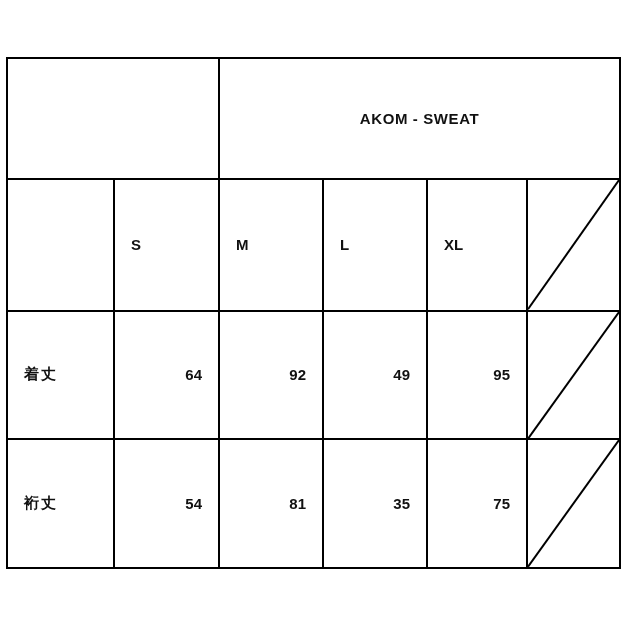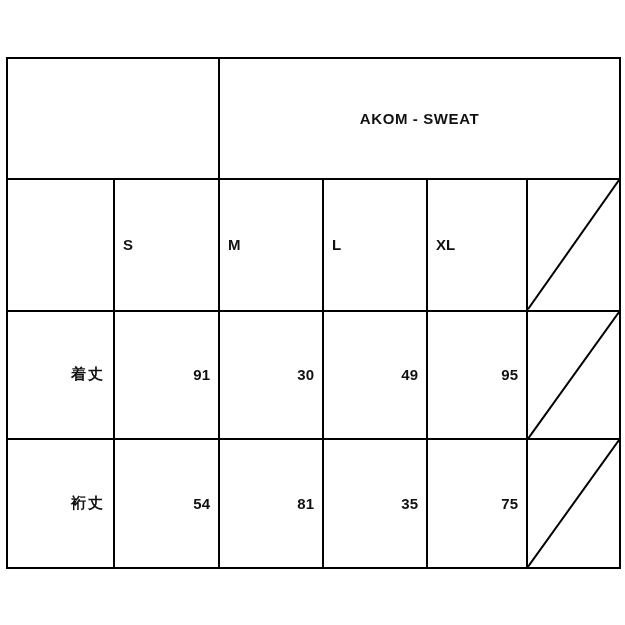--- a/index.html
+++ b/index.html
@@ -28,21 +28,21 @@
     height: 512px;
   }
   table.size-table {
     border-collapse: collapse;
     table-layout: fixed;
     width: 613px;
     height: 512px;
   }
   table.size-table td {
     border: 2px solid #000000;
-    padding: 8px;
+    padding: 16px;
     vertical-align: middle;
     font-size: 15px;
     font-weight: bold;
     color: #111111;
     background: #ffffff;
   }
   
   col.c0 { width: 107px; }
   col.c1 { width: 105px; }
   col.c2 { width: 104px; }
@@ -64,21 +64,21 @@
   .cell-blank-tl {
     background: #ffffff;
   }
   .cell-size-label {
     text-align: left;
     padding-left: 10px;
     font-size: 15px;
     font-weight: bold;
   }
   .cell-rowlabel {
-    text-align: right;
+    text-align: left;
     font-size: 16px;
     font-weight: bold;
     letter-spacing: 2px;
   }
   .cell-value {
     text-align: right;
     padding-right: 10px;
     font-size: 15px;
     font-weight: bold;
   }
@@ -122,22 +122,22 @@
           <td class="cell-size-label">L</td>
           <td class="cell-size-label">XL</td>
           <td class="cell-diag">
             <svg class="slash" viewBox="0 0 100 100" preserveAspectRatio="none">
               <line x1="0" y1="100" x2="100" y2="0" stroke="#000000" stroke-width="2" vector-effect="non-scaling-stroke"></line>
             </svg>
           </td>
         </tr>
         <tr class="r-data">
           <td class="cell-rowlabel">着丈</td>
-          <td class="cell-value">91</td>
-          <td class="cell-value">30</td>
+          <td class="cell-value">64</td>
+          <td class="cell-value">92</td>
           <td class="cell-value">49</td>
           <td class="cell-value">95</td>
           <td class="cell-diag">
             <svg class="slash" viewBox="0 0 100 100" preserveAspectRatio="none">
               <line x1="0" y1="100" x2="100" y2="0" stroke="#000000" stroke-width="2" vector-effect="non-scaling-stroke"></line>
             </svg>
           </td>
         </tr>
         <tr class="r-data">
           <td class="cell-rowlabel">裄丈</td>

